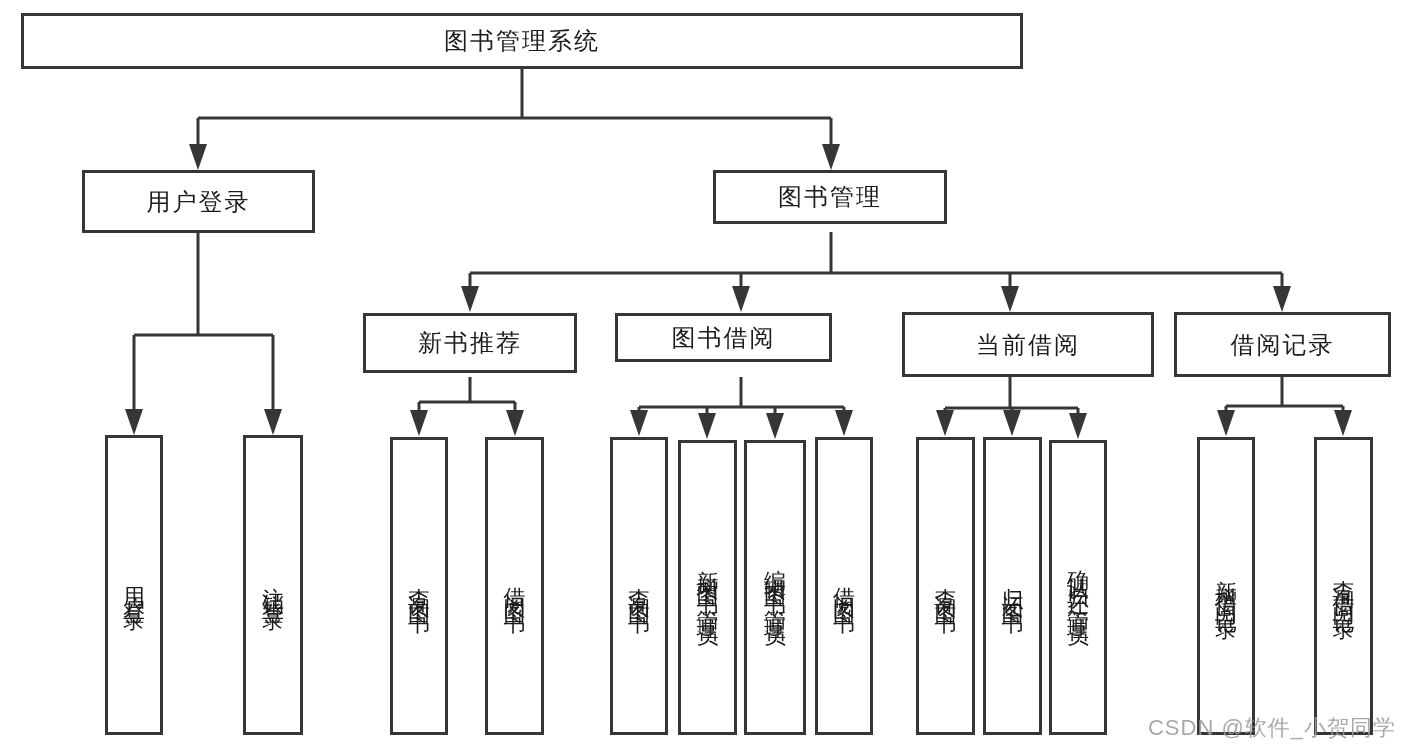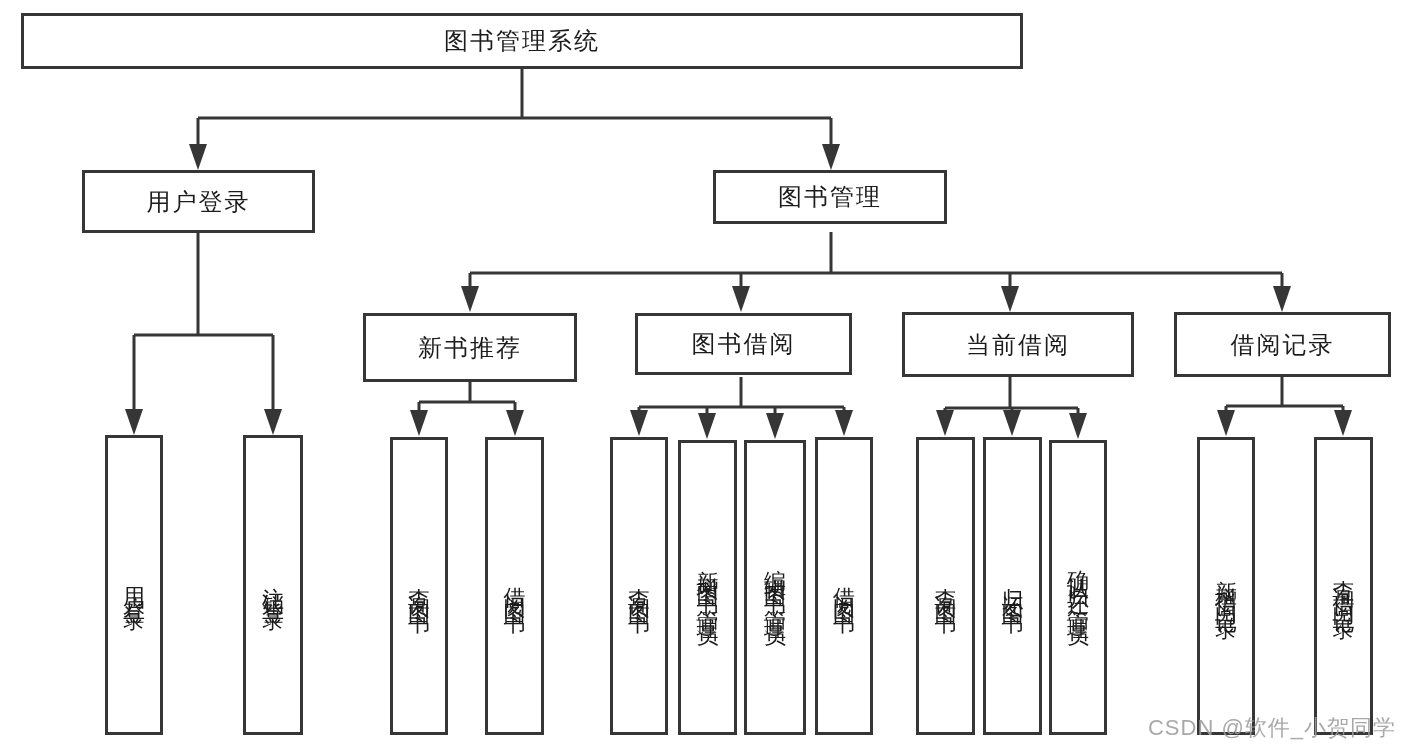--- a/index.html
+++ b/index.html
@@ -90,23 +90,23 @@
     <path d="M1282 377 V406 M1226 406 H1343 M1226 406 V412 M1343 406 V412" stroke="#363636" stroke-width="3" fill="none"></path>
     <polygon points="1217,410 1235,410 1226,436" fill="#363636"></polygon>
     <polygon points="1334,410 1352,410 1343,436" fill="#363636"></polygon>
   </svg>
 
   <div class="node" style="left:21px; top:13px; width:1002px; height:56px;">图书管理系统</div>
 
   <div class="node" style="left:82px; top:170px; width:233px; height:63px;">用户登录</div>
   <div class="node" style="left:713px; top:170px; width:234px; height:54px;">图书管理</div>
 
-  <div class="node" style="left:363px; top:313px; width:214px; height:69px;">新书推荐</div>
-  <div class="node" style="left:635px; top:313px; width:217px; height:62px;">图书借阅</div>
-  <div class="node" style="left:902px; top:312px; width:232px; height:65px;">当前借阅</div>
+  <div class="node" style="left:363px; top:313px; width:214px; height:60px;">新书推荐</div>
+  <div class="node" style="left:615px; top:313px; width:217px; height:49px;">图书借阅</div>
+  <div class="node" style="left:902px; top:312px; width:252px; height:65px;">当前借阅</div>
   <div class="node" style="left:1174px; top:312px; width:217px; height:65px;">借阅记录</div>
 
   <div class="node vert" style="left:105px; top:435px; width:58px; height:300px;">用户登录</div>
   <div class="node vert" style="left:243px; top:435px; width:60px; height:300px;">注销登录</div>
 
   <div class="node vert" style="left:390px; top:437px; width:58px; height:298px;">查询图书</div>
   <div class="node vert" style="left:485px; top:437px; width:59px; height:298px;">借阅图书</div>
 
   <div class="node vert" style="left:610px; top:437px; width:58px; height:298px;">查询图书</div>
   <div class="node vert" style="left:678px; top:440px; width:59px; height:295px;">新增图书（管理员）</div>

